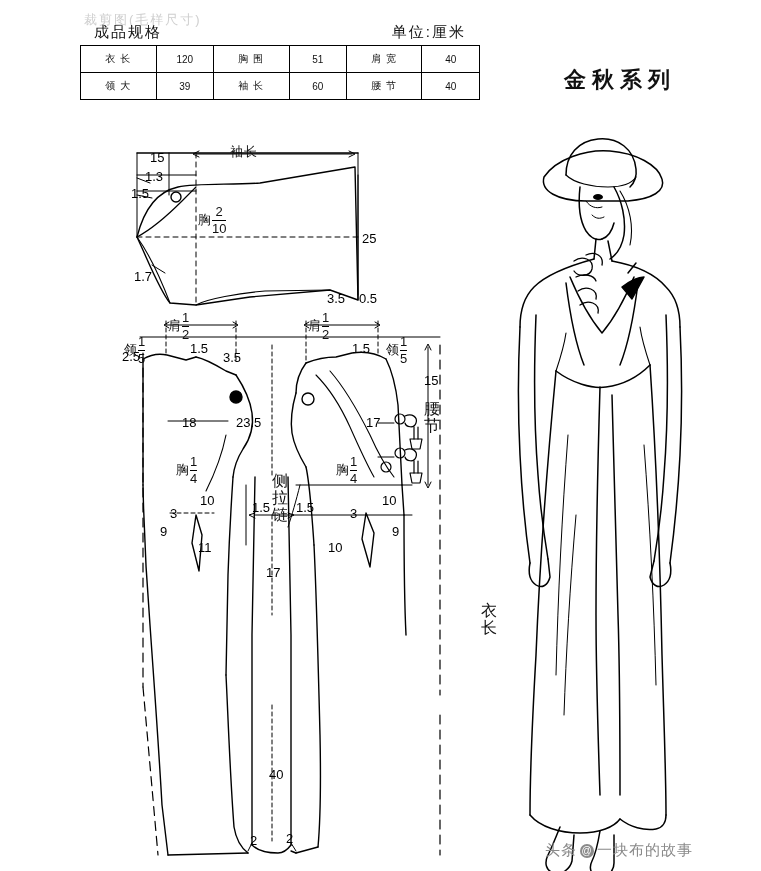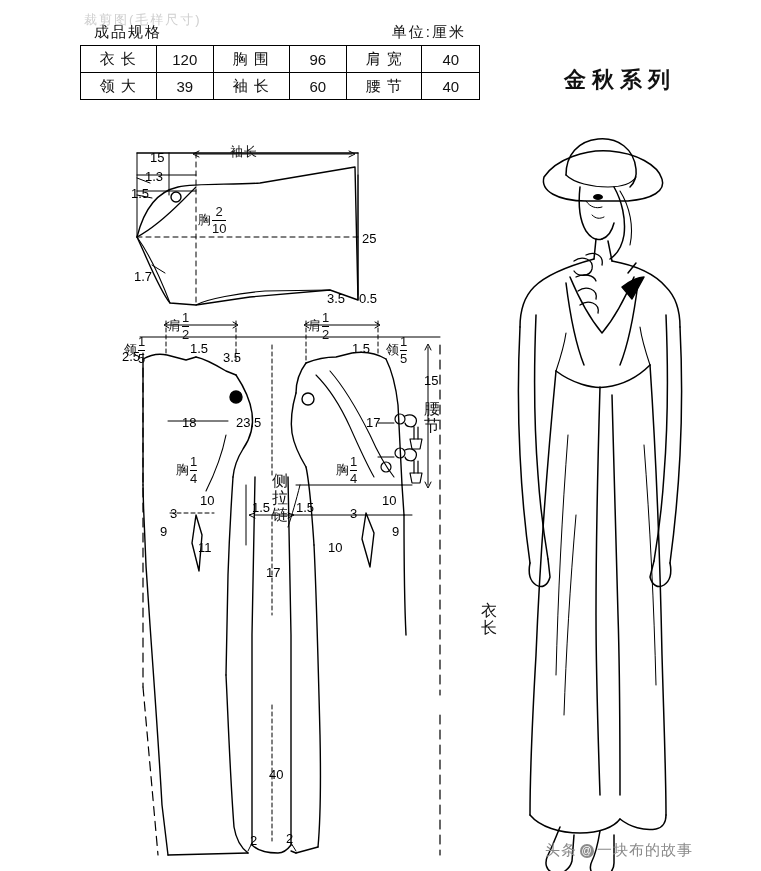--- a/index.html
+++ b/index.html
@@ -36,21 +36,21 @@
     letter-spacing: 2px;
   }
   table.spec {
     border-collapse: collapse;
     width: 400px;
   }
   table.spec td {
     border: 1px solid #000;
     height: 26px;
     text-align: center;
-    font-size: 15px;
+    font-size: 10px;
     padding: 0 4px;
     white-space: nowrap;
   }
   table.spec td.lbl { width: 58px; letter-spacing: 1px; }
   table.spec td.val { width: 42px; }
   .faded-top {
     position: absolute;
     left: 84px;
     top: -4px;
     font-size: 13px;
@@ -140,21 +140,21 @@
     <div class="spec-head">
       <span>成品规格</span>
       <span>单位:厘米</span>
     </div>
     <table class="spec">
       <tbody>
           <tr>
         <td class="lbl">衣 长</td>
         <td class="val">120</td>
         <td class="lbl">胸 围</td>
-        <td class="val">96</td>
+        <td class="val">51</td>
         <td class="lbl">肩 宽</td>
         <td class="val">40</td>
       </tr>
       <tr>
         <td class="lbl">领 大</td>
         <td class="val">39</td>
         <td class="lbl">袖 长</td>
         <td class="val">60</td>
         <td class="lbl">腰 节</td>
         <td class="val">40</td>

